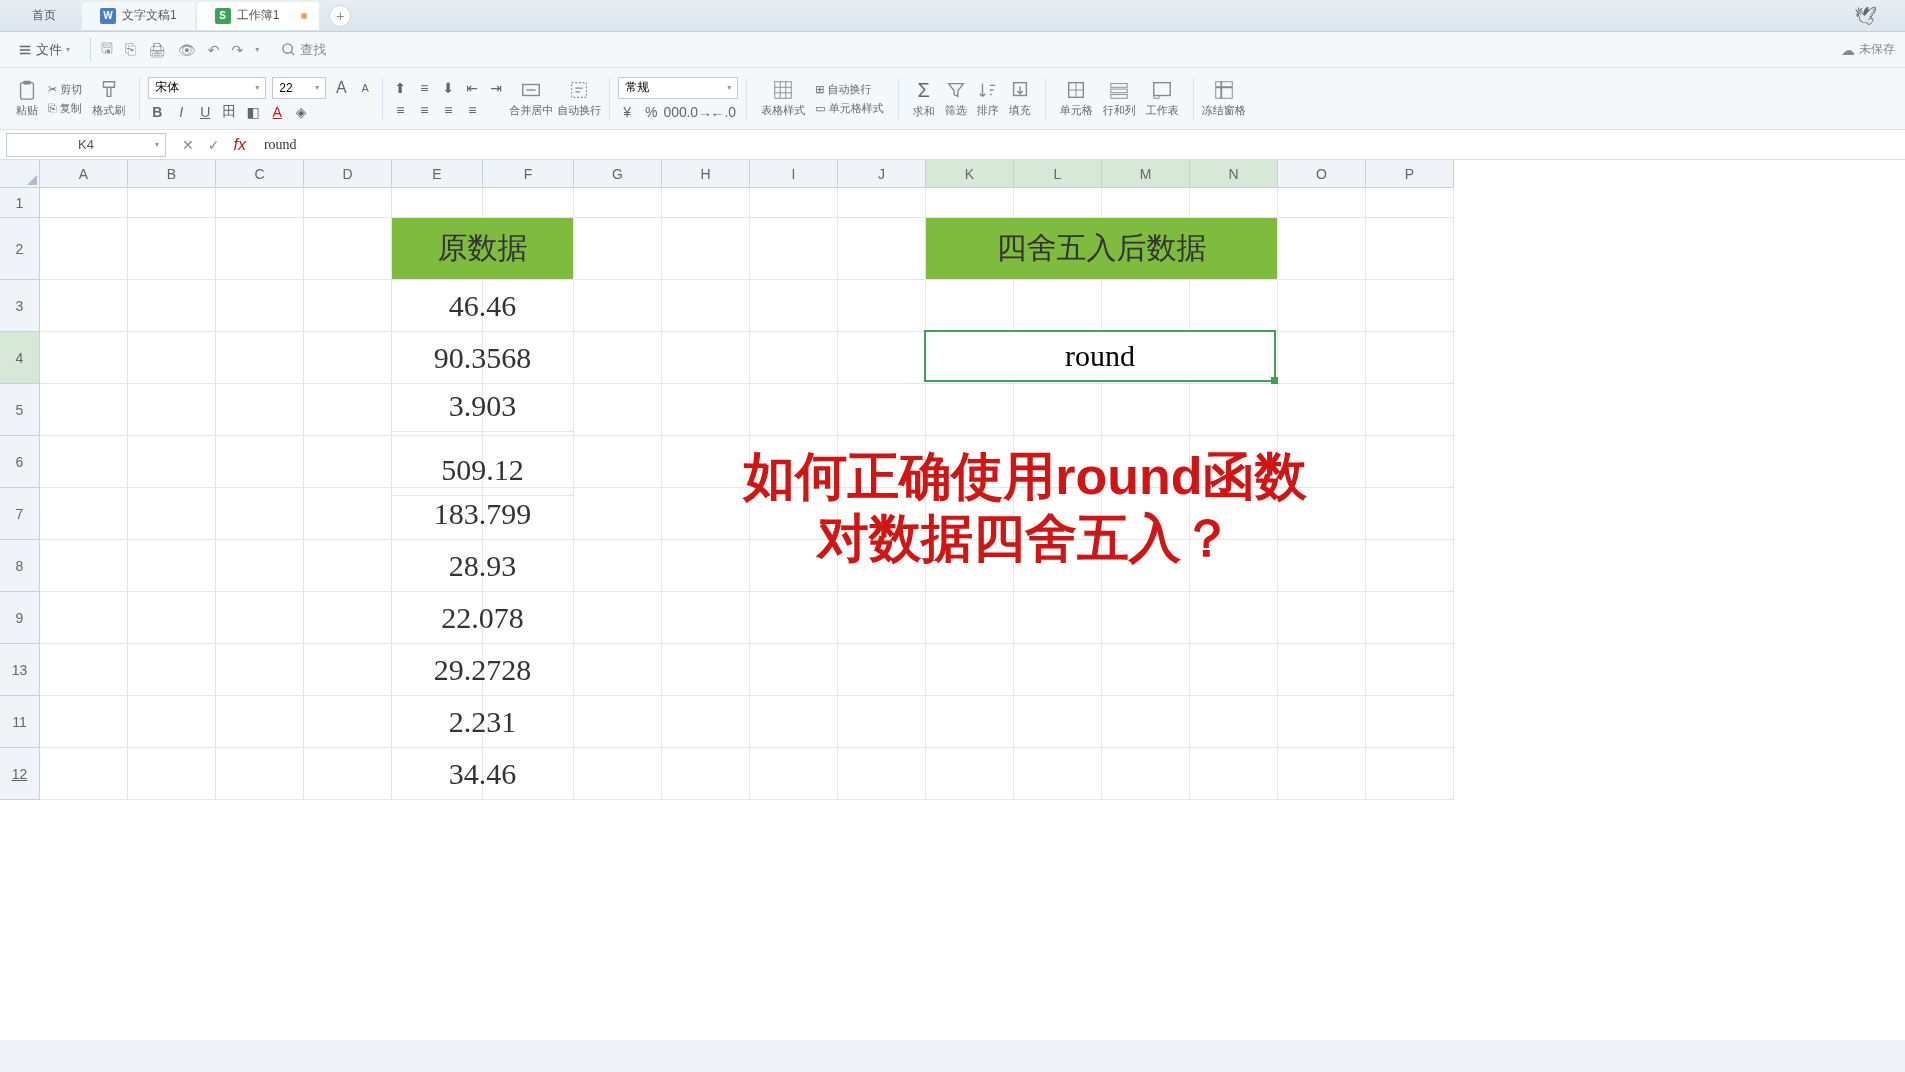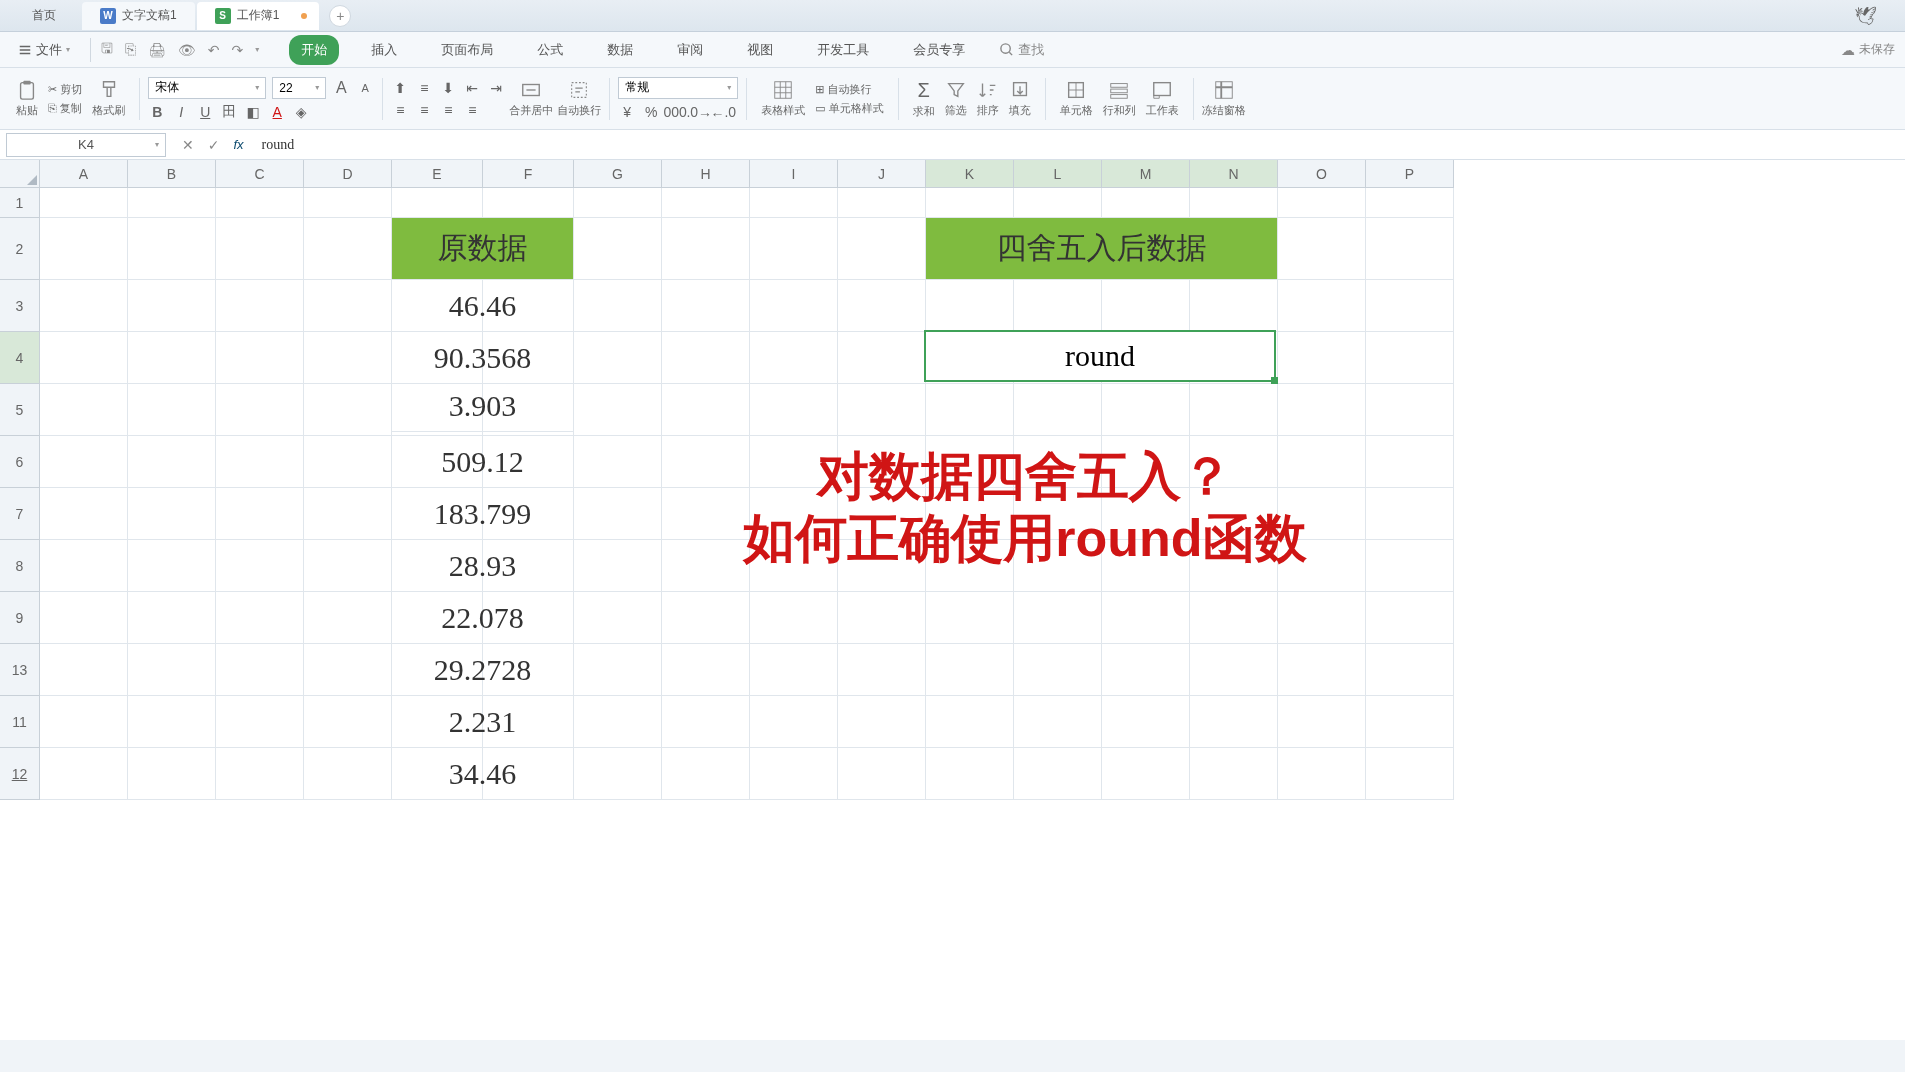--- a/index.html
+++ b/index.html
@@ -48,21 +48,21 @@
 .font-size { width: 54px; height: 22px; border: 1px solid #c0cad4; background: #fff; font-size: 12px; padding: 0 6px; display: flex; align-items: center; justify-content: space-between; }
 .fmt-btn { width: 18px; height: 18px; display: flex; align-items: center; justify-content: center; color: #666; font-size: 14px; }
 .number-fmt { width: 120px; height: 22px; border: 1px solid #c0cad4; background: #fff; font-size: 12px; padding: 0 6px; display: flex; align-items: center; justify-content: space-between; }
 .dd { font-size: 8px; color: #999; }
 
 
 .formula-bar { height: 30px; background: #fff; display: flex; align-items: center; border-bottom: 1px solid #d8e0e8; }
 .name-box { width: 160px; height: 24px; border: 1px solid #c0cad4; margin: 0 6px; display: flex; align-items: center; justify-content: center; font-size: 13px; color: #555; background: #fff; position: relative; }
 .name-box .dd { position: absolute; right: 6px; }
 .fb-btns { display: flex; align-items: center; gap: 14px; margin: 0 10px; color: #888; font-size: 14px; }
-.fx { font-style: italic; font-size: 13px; color: #0c4a6e; }
+.fx { font-style: italic; font-size: 16px; color: #b91c1c; }
 .formula-input { flex: 1; height: 24px; padding: 0 8px; font-size: 14px; color: #333; display: flex; align-items: center; font-family: "SimSun", serif; }
 
 
 .sheet { position: relative; background: #fff; }
 .corner { position: absolute; left: 0; top: 0; width: 40px; height: 28px; background: #f0f4f8; border-right: 1px solid #c8d0d8; border-bottom: 1px solid #c8d0d8; display: flex; align-items: flex-end; justify-content: flex-end; }
 .corner::after { content: ''; border-left: 10px solid transparent; border-bottom: 10px solid #b0bac4; margin: 2px; }
 .col-headers { position: absolute; left: 40px; top: 0; height: 28px; display: flex; }
 .col-h { background: #f0f4f8; border-right: 1px solid #c8d0d8; border-bottom: 1px solid #c8d0d8; display: flex; align-items: center; justify-content: center; font-size: 14px; color: #666; }
 .col-h.sel { background: #d8e8d8; }
 .row-headers { position: absolute; left: 0; top: 28px; width: 40px; }
@@ -106,31 +106,20 @@
       <span class="dd">▾</span>
     </div>
     <div class="qat">
       <span class="qat-icon">🖫</span>
       <span class="qat-icon">⎘</span>
       <span class="qat-icon">🖨</span>
       <span class="qat-icon">👁</span>
       <span class="qat-icon">↶</span>
       <span class="qat-icon">↷</span>
       <span class="qat-icon dd">▾</span>
-    </div>
-    <div class="ribbon-tabs">
-      <div class="ribbon-tab active">开始</div>
-      <div class="ribbon-tab">插入</div>
-      <div class="ribbon-tab">页面布局</div>
-      <div class="ribbon-tab">公式</div>
-      <div class="ribbon-tab">数据</div>
-      <div class="ribbon-tab">审阅</div>
-      <div class="ribbon-tab">视图</div>
-      <div class="ribbon-tab">开发工具</div>
-      <div class="ribbon-tab">会员专享</div>
     </div>
     <div class="search-box">
       <svg viewBox="0 0 16 16">
           <circle cx="7" cy="7" r="5" fill="none" stroke="#888" stroke-width="1.5"></circle>
           <path d="M11 11l3 3" stroke="#888" stroke-width="1.5"></path>
         </svg>
       <span>查找</span>
     </div>
   </div>
   <div class="menu-right">
@@ -562,26 +551,26 @@
       <div class="cell " style="left: 974px; top: 560px; width: 88px; height: 52px;"></div>
       <div class="cell " style="left: 1062px; top: 560px; width: 88px; height: 52px;"></div>
       <div class="cell " style="left: 1150px; top: 560px; width: 88px; height: 52px;"></div>
       <div class="cell " style="left: 1238px; top: 560px; width: 88px; height: 52px;"></div>
       <div class="cell " style="left: 1326px; top: 560px; width: 88px; height: 52px;"></div>
       <div class="cell header-cell" style="left: 352px; top: 30px; width: 182px; height: 62px;">原数据</div>
       <div class="cell header-cell" style="left: 886px; top: 30px; width: 352px; height: 62px;">四舍五入后数据</div>
       <div class="cell data-cell" style="left: 352px; top: 92px; width: 182px; height: 52px;">46.46</div>
       <div class="cell data-cell" style="left: 352px; top: 144px; width: 182px; height: 52px;">90.3568</div>
       <div class="cell data-cell" style="left: 352px; top: 192px; width: 182px; height: 52px;">3.903</div>
-      <div class="cell data-cell" style="left: 352px; top: 248px; width: 182px; height: 52px;">509.12</div>
+      <div class="cell data-cell" style="left: 352px; top: 256px; width: 182px; height: 52px;">509.12</div>
       <div class="cell data-cell" style="left: 352px; top: 300px; width: 182px; height: 52px;">183.799</div>
       <div class="cell data-cell" style="left: 352px; top: 352px; width: 182px; height: 52px;">28.93</div>
       <div class="cell data-cell" style="left: 352px; top: 404px; width: 182px; height: 52px;">22.078</div>
       <div class="cell data-cell" style="left: 352px; top: 456px; width: 182px; height: 52px;">29.2728</div>
       <div class="cell data-cell" style="left: 352px; top: 508px; width: 182px; height: 52px;">2.231</div>
       <div class="cell data-cell" style="left: 352px; top: 560px; width: 182px; height: 52px;">34.46</div>
       <div class="active-cell" style="left: 884px; top: 142px; width: 352px; height: 52px;">round</div>
     </div>
   <div class="overlay" style="left:585px; top:285px; width:880px">
+    <div>如何正确使用round函数</div>
     <div>对数据四舍五入？</div>
-    <div>如何正确使用round函数</div>
   </div>
 </div>
 
 </body></html>

